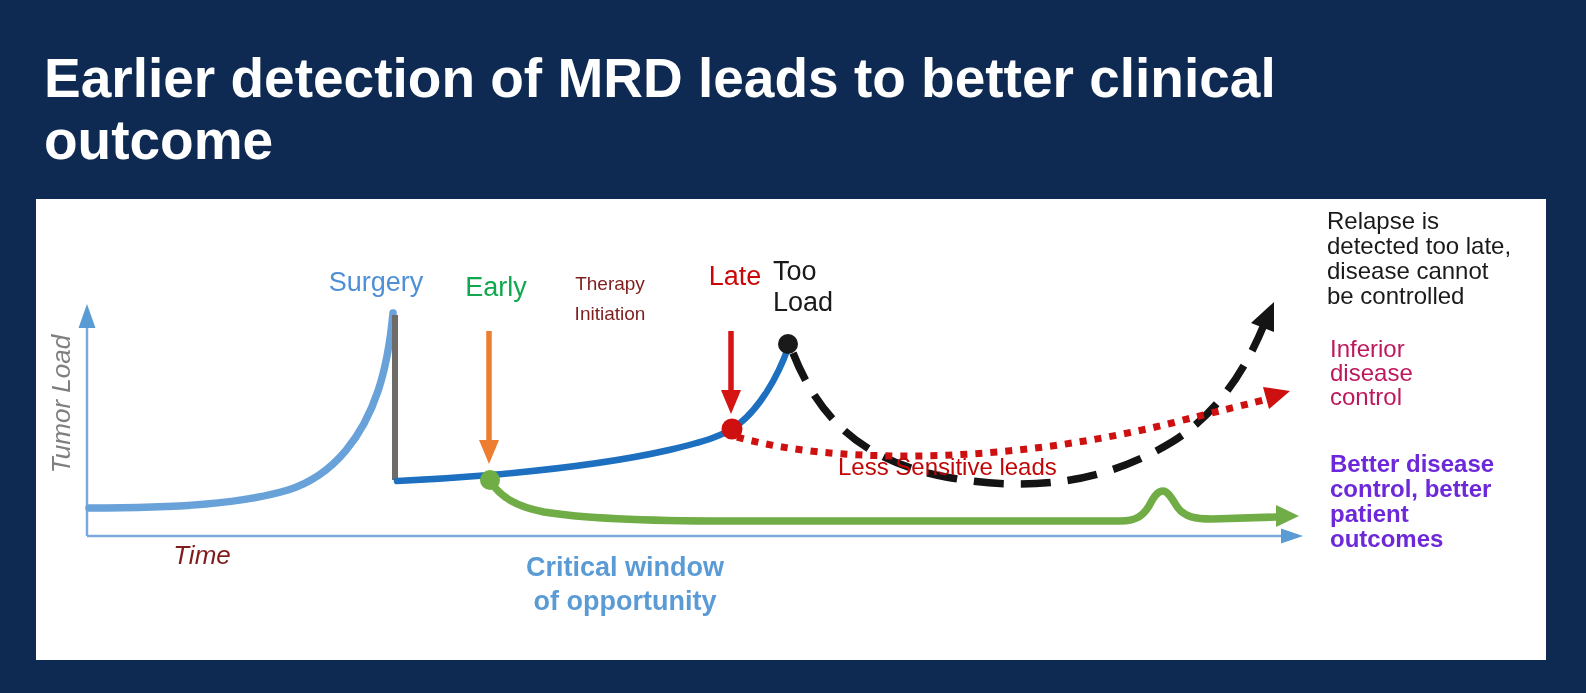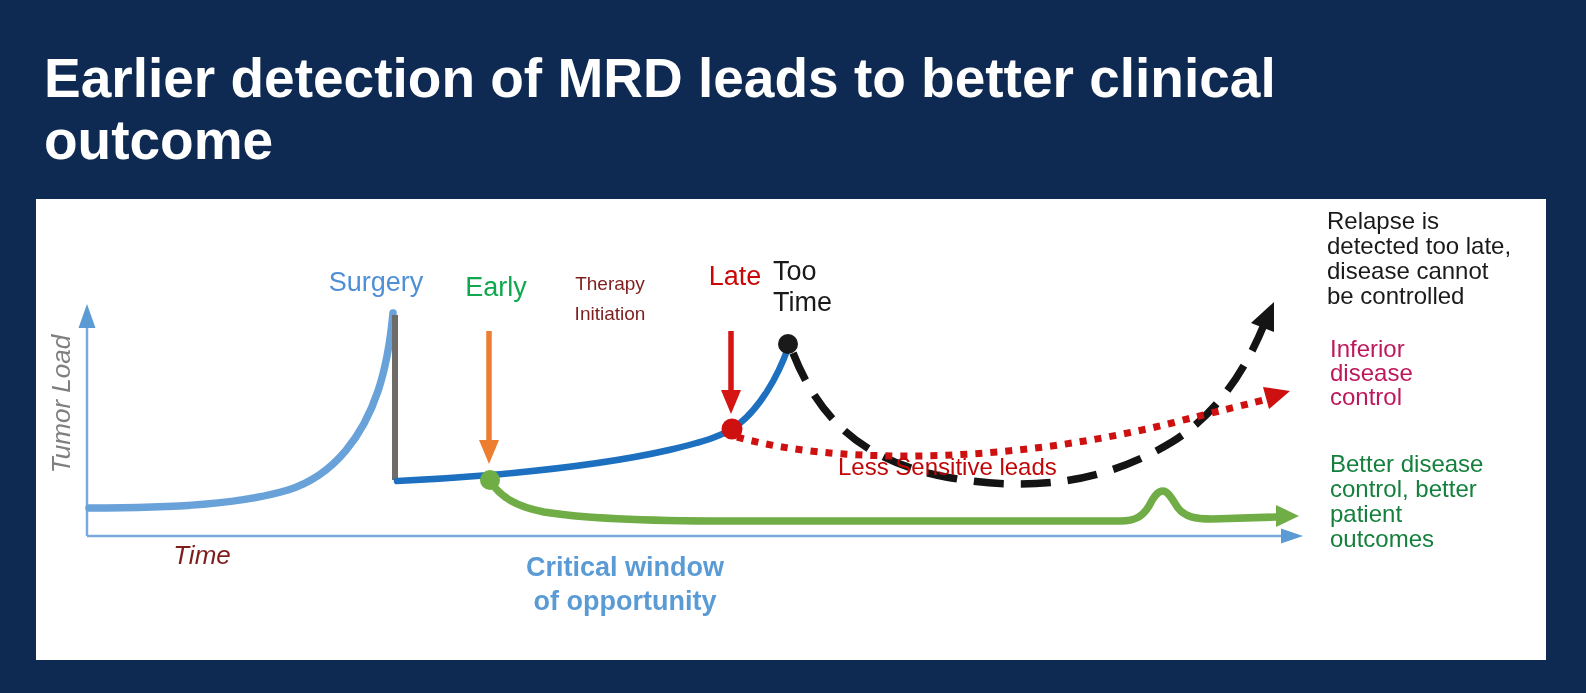--- a/index.html
+++ b/index.html
@@ -26,21 +26,21 @@
     color:#7f1d1d;font-style:italic;font-size:26px;}
   .surgery{left:265px;top:68px;width:150px;color:#4f8fd6;font-size:27px;}
   .early{left:400px;top:73px;width:120px;color:#0fa84e;font-size:27px;}
   .therapy{left:494px;top:70px;width:160px;color:#7f1d1d;font-size:19px;line-height:30px;}
   .late{left:649px;top:62px;width:100px;color:#cc0606;font-size:27px;}
   .toolate{left:737px;top:57px;width:110px;color:#1a1a1a;font-size:27px;line-height:31px;text-align:left;}
   .critical{left:449px;top:351px;width:280px;color:#5b9bd5;font-size:27px;font-weight:bold;line-height:34px;}
   .less-sensitive{left:802px;top:254px;width:300px;color:#c00606;font-size:24px;}
   .relapse{left:1291px;top:9px;width:230px;color:#1a1a1a;font-size:24px;line-height:25px;}
   .inferior{left:1294px;top:138px;width:200px;color:#be185d;font-size:24px;line-height:24px;}
-  .better{left:1294px;top:252px;width:225px;color:#15803d;font-size:24px;font-weight:normal;line-height:25px;}
+  .better{left:1294px;top:252px;width:225px;color:#6d28d9;font-size:24px;font-weight:bold;line-height:25px;}
 </style>
 </head>
 <body>
 
 <div class="slide">
 
   <h1 class="title">Earlier detection of MRD leads to better clinical
 outcome</h1>
 
   <div class="panel">
@@ -80,21 +80,21 @@
 
     <div class="lbl y-axis-label">Tumor Load</div>
     <div class="lbl x-axis-label">Time</div>
 
     <div class="lbl surgery center">Surgery</div>
     <div class="lbl early center">Early</div>
     <div class="lbl therapy center">Therapy
 Initiation</div>
     <div class="lbl late center">Late</div>
     <div class="lbl toolate">Too
-Time</div>
+Load</div>
 
     <div class="lbl critical center">Critical window
 of opportunity</div>
     <div class="lbl less-sensitive">Less Sensitive leads</div>
     <div class="lbl relapse">Relapse is
 detected too late,
 disease cannot
 be controlled</div>
     <div class="lbl inferior">Inferior
 disease

